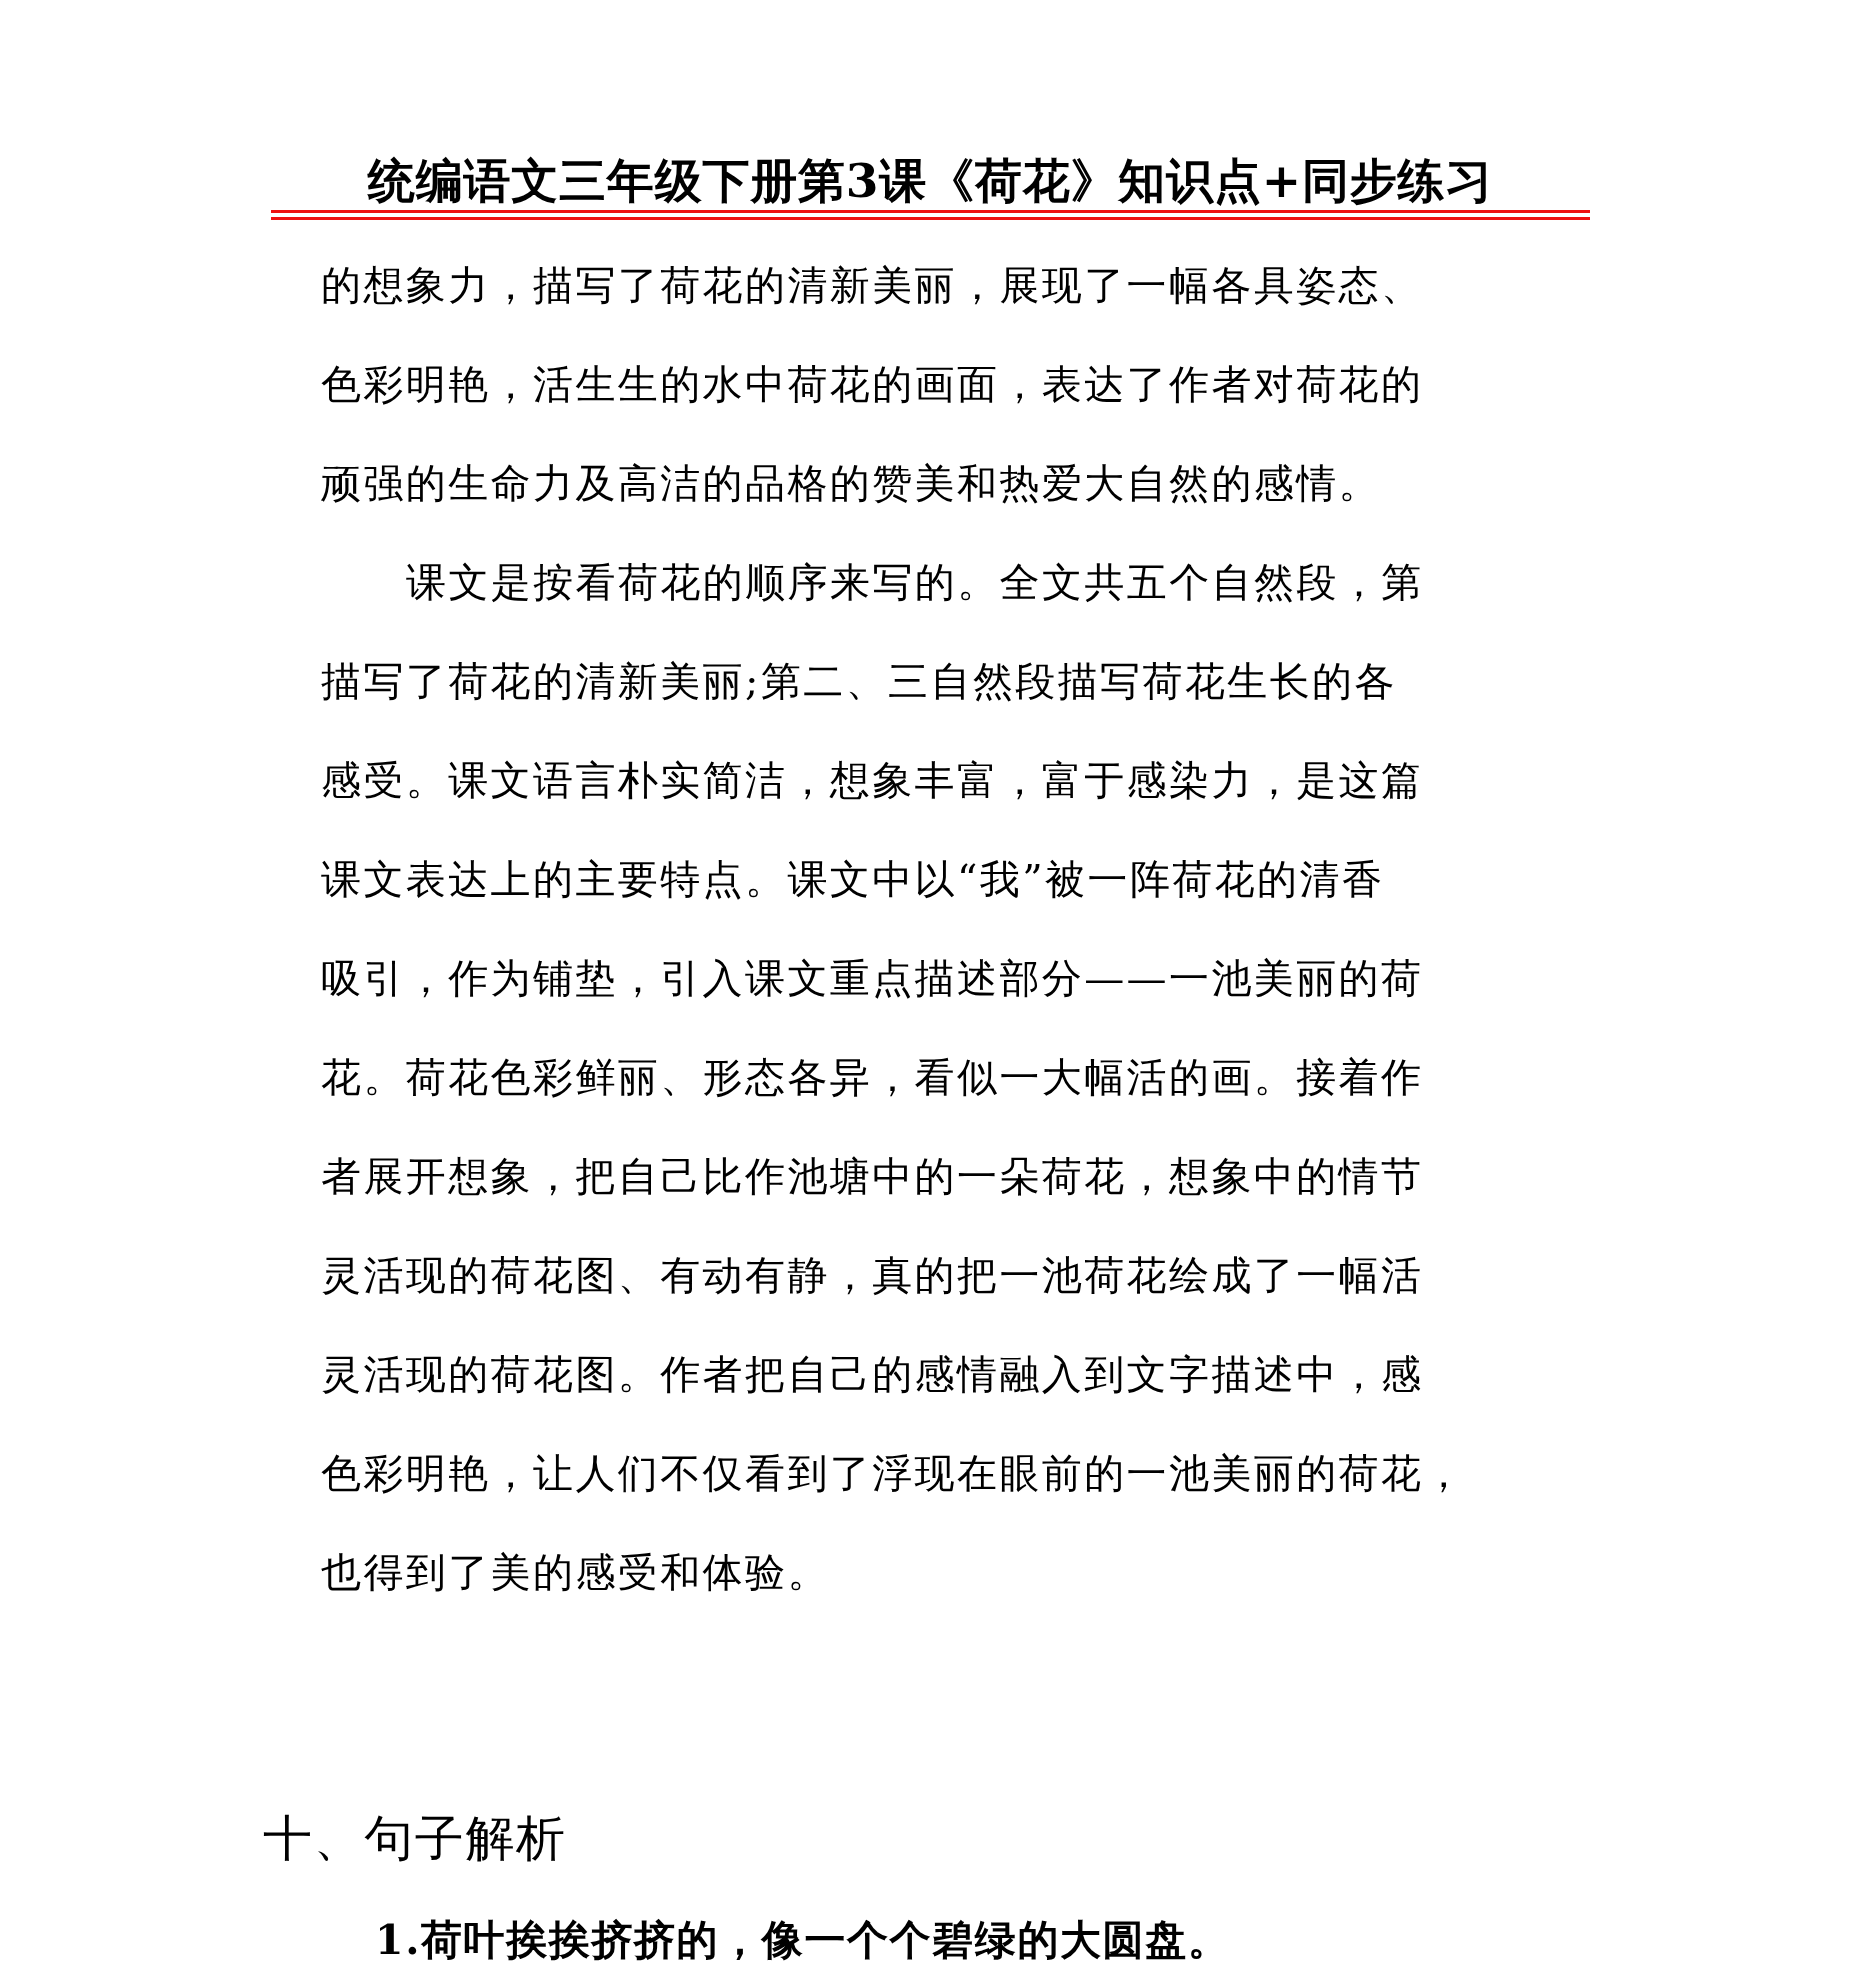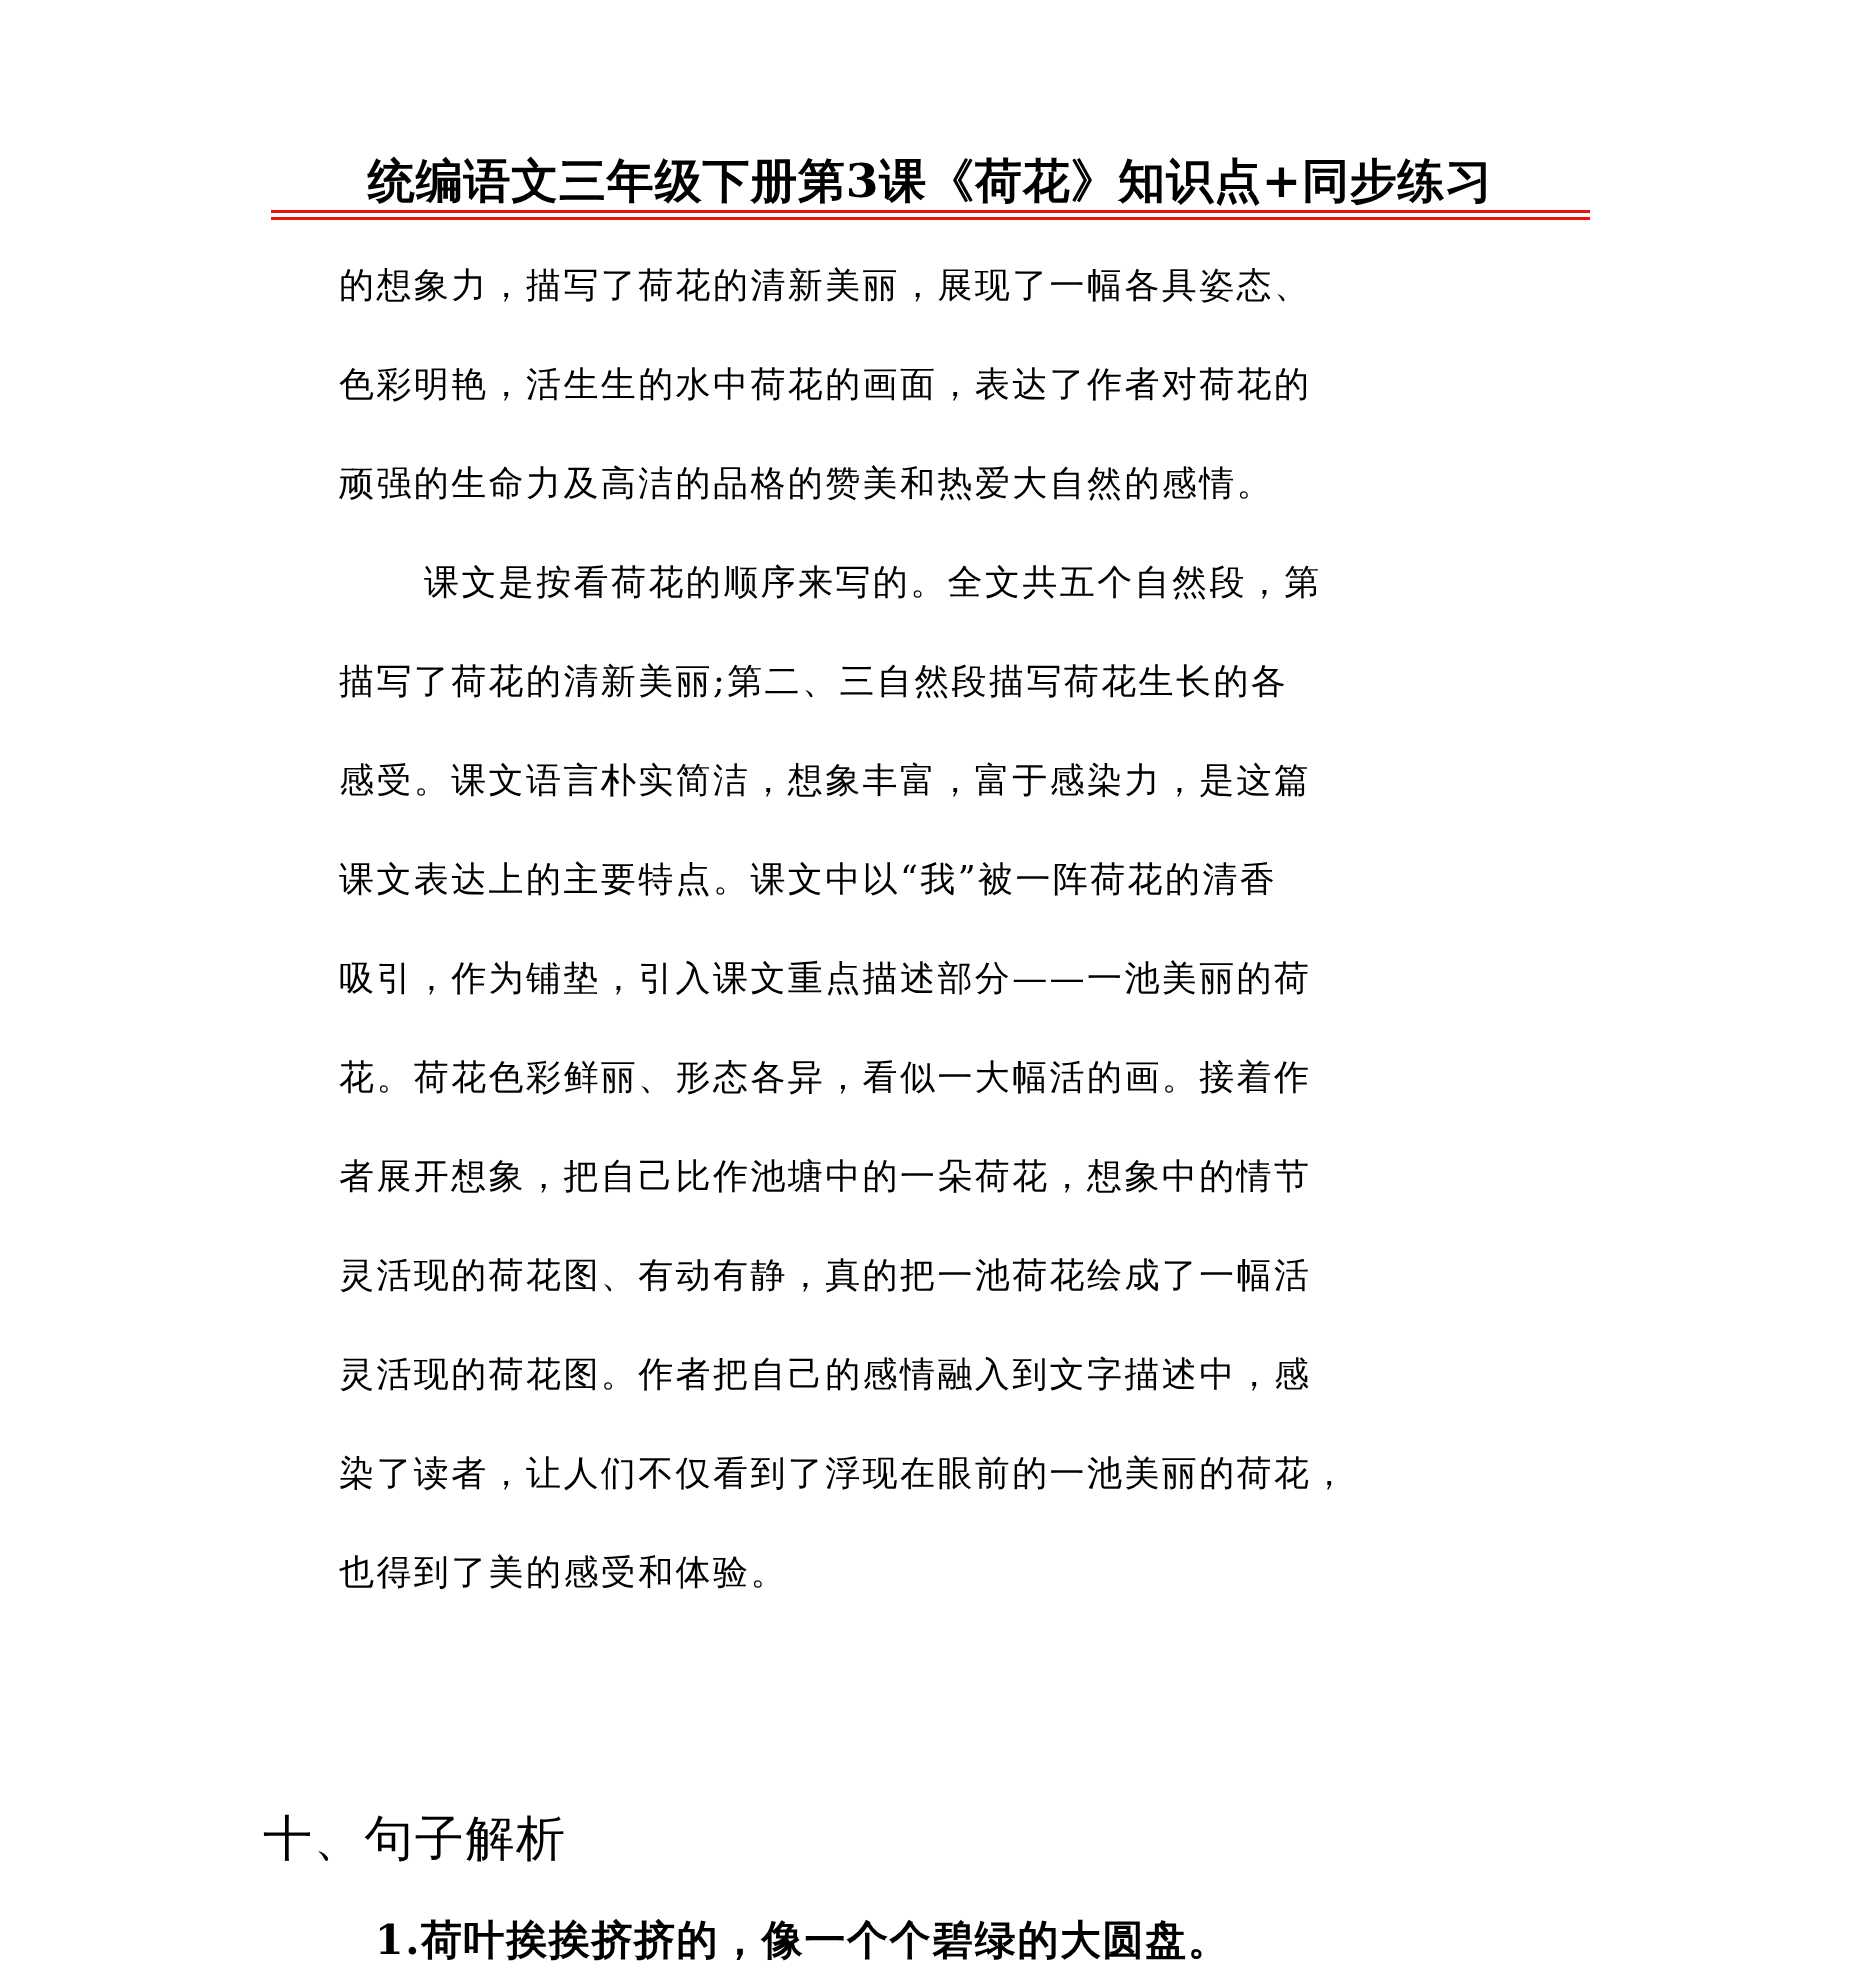--- a/index.html
+++ b/index.html
@@ -13,22 +13,22 @@
     text-align: center; font-size: 47px; line-height: 51px;
     font-weight: bold; letter-spacing: 0.8px; white-space: nowrap;
   }
   .rule {
     position: absolute; left: 271px; width: 1319px; height: 2.8px;
   }
   .rule-1 { top: 210px; }
   .rule-2 { top: 217px; }
 
   .body-text {
-    position: absolute; left: 339px; width: 1258px;
-    font-size: 35px; line-height: 99px; letter-spacing: 2.4px;
+    position: absolute; left: 321px; width: 1258px;
+    font-size: 40px; line-height: 99px; letter-spacing: 2.4px;
   }
   .line { display: block; white-space: nowrap; height: 99px; }
   .indent { padding-left: 85px; }
 
   .section-heading {
     position: absolute; left: 263px; top: 1807px;
     font-size: 49px; line-height: 63px; white-space: nowrap; letter-spacing: 1.6px;
   }
   .sub-item {
     position: absolute; left: 375px; font-size: 41px; line-height: 63px;
@@ -49,20 +49,20 @@
   <span class="line">顽强的生命力及高洁的品格的赞美和热爱大自然的感情。</span>
   <span class="line indent">课文是按看荷花的顺序来写的。全文共五个自然段，第</span>
   <span class="line">描写了荷花的清新美丽;第二、三自然段描写荷花生长的各</span>
   <span class="line">感受。课文语言朴实简洁，想象丰富，富于感染力，是这篇</span>
   <span class="line">课文表达上的主要特点。课文中以“我”被一阵荷花的清香</span>
   <span class="line">吸引，作为铺垫，引入课文重点描述部分——一池美丽的荷</span>
   <span class="line">花。荷花色彩鲜丽、形态各异，看似一大幅活的画。接着作</span>
   <span class="line">者展开想象，把自己比作池塘中的一朵荷花，想象中的情节</span>
   <span class="line">灵活现的荷花图、有动有静，真的把一池荷花绘成了一幅活</span>
   <span class="line">灵活现的荷花图。作者把自己的感情融入到文字描述中，感</span>
-  <span class="line">染了读者，让人们不仅看到了浮现在眼前的一池美丽的荷花，</span>
+  <span class="line">色彩明艳，让人们不仅看到了浮现在眼前的一池美丽的荷花，</span>
   <span class="line">也得到了美的感受和体验。</span>
 </div>
 
 <div class="section-heading">十、句子解析</div>
 
 <div class="sub-item sub-item-1">1.荷叶挨挨挤挤的，像一个个碧绿的大圆盘。</div>
 
 
 </body></html>

